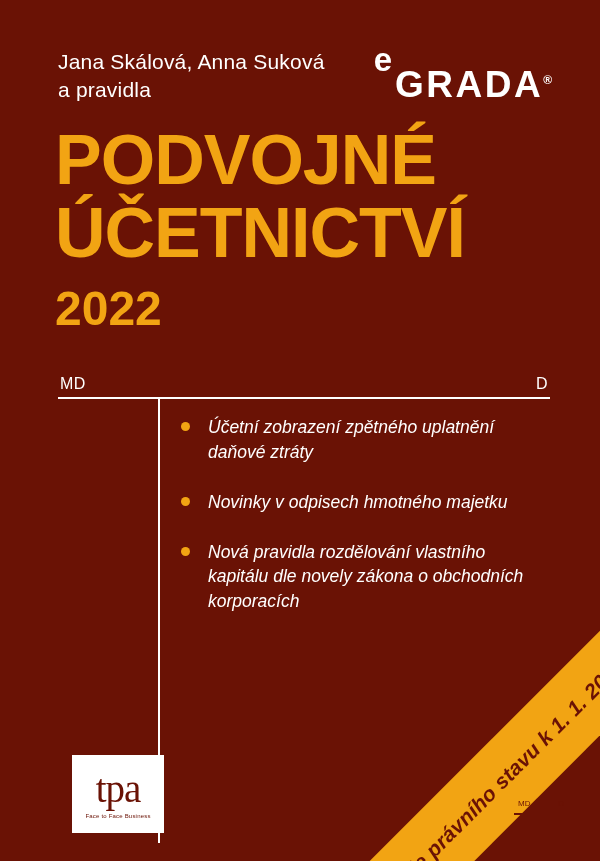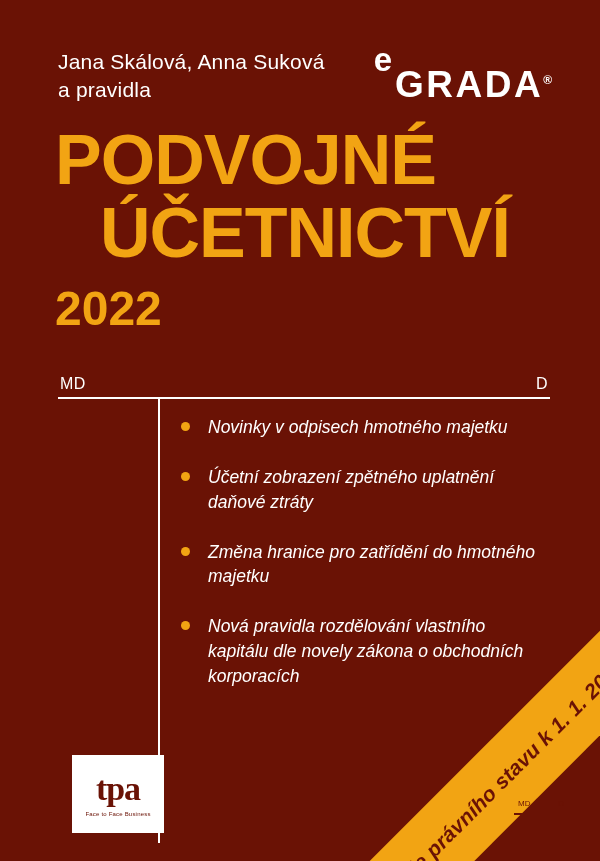--- a/index.html
+++ b/index.html
@@ -69,21 +69,21 @@
   }
   .title-line {
     color: #f2a413;
     font-weight: bold;
     font-size: 70px;
     line-height: 0.98;
     letter-spacing: -1px;
     display: block;
     white-space: nowrap;
   }
-  .title-line.l2 { margin-top: 4px; text-align: center; }
+  .title-line.l2 { margin-top: 4px; }
   .year {
     color: #f2a413;
     font-weight: bold;
     font-size: 48px;
     line-height: 1;
     letter-spacing: 0px;
     display: block;
     margin-top: 18px;
   }
 
@@ -163,22 +163,22 @@
     height: 78px;
     background: #ffffff;
     display: flex;
     flex-direction: column;
     align-items: center;
     justify-content: center;
   }
   .tpa .tpa-word {
     color: #6a1205;
     font-family: "Liberation Serif", serif;
-    font-size: 34px;
-    font-weight: bold;
+    font-size: 39px;
+    font-weight: normal;
     line-height: 1;
     letter-spacing: -1px;
   }
   .tpa .tpa-sub {
     color: #6a1205;
     font-size: 6px;
     margin-top: 5px;
     letter-spacing: 0.2px;
   }
 
@@ -267,29 +267,25 @@
 
   <div class="taccount">
     <div class="md-label">MD</div>
     <div class="d-label">D</div>
     <div class="t-hline"></div>
     <div class="t-vline"></div>
 
     <div class="bullets">
       <div class="bullet-item">
         <span class="dot"></span>
-        <span>Novinky v odpisech hmotného majetku</span>
-      </div>
-      <div class="bullet-item">
-        <span class="dot"></span>
         <span>Účetní zobrazení zpětného uplatnění daňové ztráty</span>
       </div>
       <div class="bullet-item">
         <span class="dot"></span>
-        <span>Změna hranice pro zatřídění do hmotného majetku</span>
+        <span>Novinky v odpisech hmotného majetku</span>
       </div>
       <div class="bullet-item">
         <span class="dot"></span>
         <span>Nová pravidla rozdělování vlastního kapitálu dle novely zákona o obchodních korporacích</span>
       </div>
     </div>
   </div>
 
   <div class="tpa">
     <span class="tpa-word">tpa</span>

